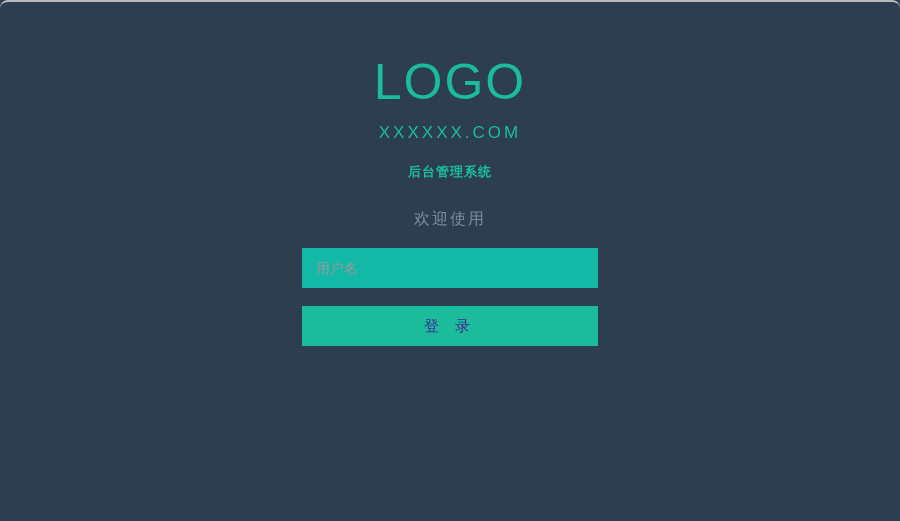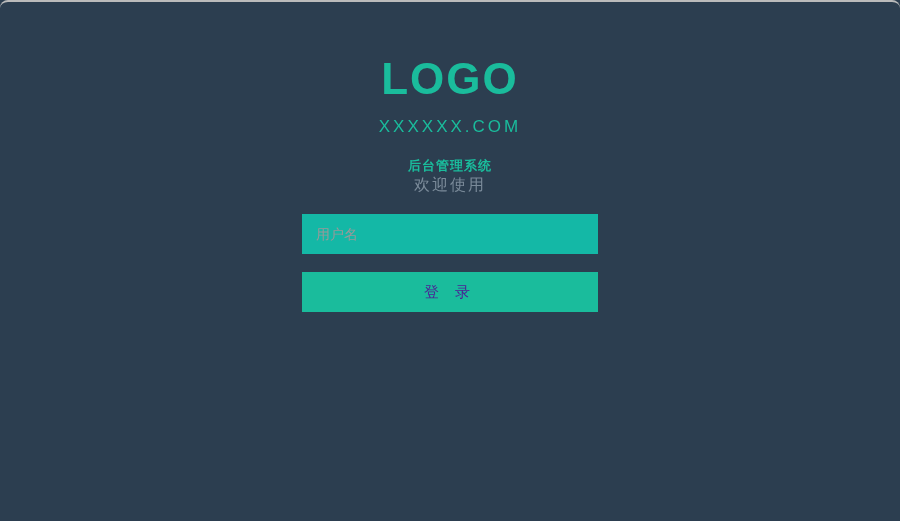--- a/index.html
+++ b/index.html
@@ -18,42 +18,43 @@
       border-top: 2px solid #bbb;
     }
     .container {
       display: flex;
       flex-direction: column;
       align-items: center;
       padding-top: 55px;
     }
     .logo {
       color: #1abc9c;
-      font-size: 44px;
-      font-weight: 700;
+      font-size: 50px;
+      font-weight: 400;
       letter-spacing: 2px;
       line-height: 1;
     }
     .domain {
       color: #1abc9c;
       font-size: 17px;
       font-weight: normal;
       letter-spacing: 3px;
       margin-top: 16px;
     }
     .subtitle {
       color: #1abc9c;
       font-size: 13px;
       font-weight: bold;
       margin-top: 20px;
       letter-spacing: 1px;
     }
     .welcome {
       color: #7a8a99;
       font-size: 16px;
+      margin-top: 28px;
       letter-spacing: 2px;
     }
     .form {
       margin-top: 18px;
       display: flex;
       flex-direction: column;
       gap: 14px;
       width: 296px;
     }
     .input {

